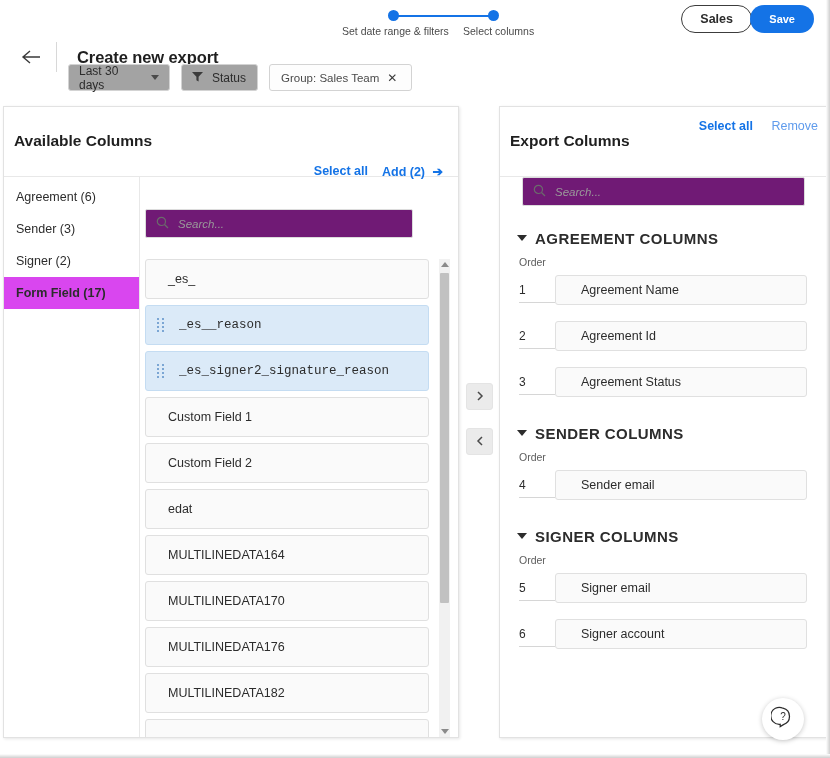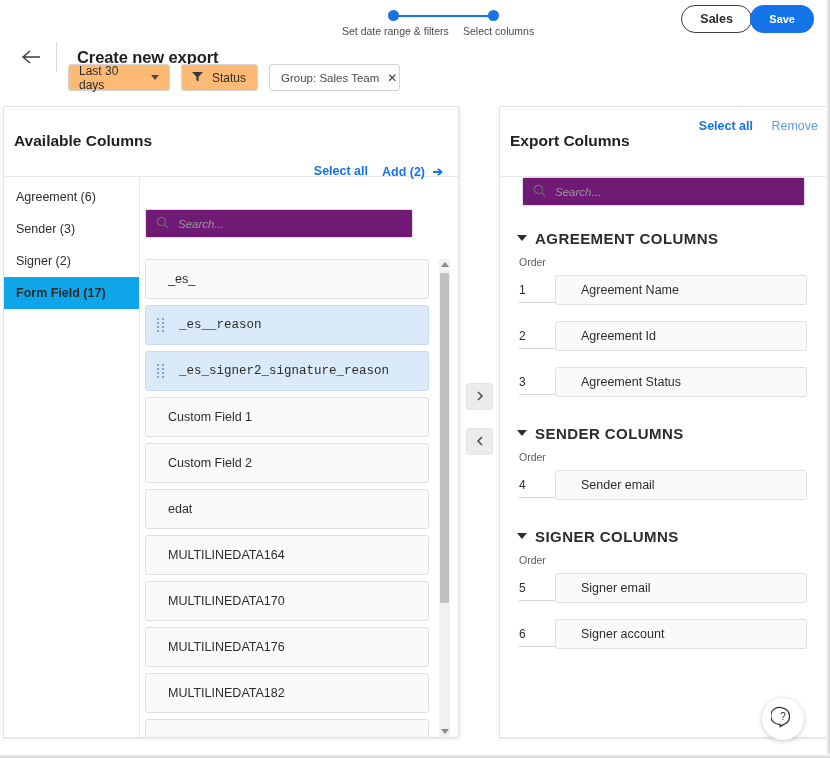--- a/index.html
+++ b/index.html
@@ -76,28 +76,28 @@
     display: flex; align-items: center; justify-content: center;
   }
 
   
   .filterbar {
     position: absolute; left: 0; top: 50px; width: 830px; height: 55px;
     display: flex; align-items: center; padding-left: 68px;
   }
   .pill {
     height: 27px; border: 1px solid #d3d3d3; border-radius: 3px;
-    background: #fdba74; display: flex; align-items: center;
+    background: #a3a3a3; display: flex; align-items: center;
     font-size: 12px; color: #2c2c2c; cursor: pointer;
     padding: 0 10px;
   }
   .pill.daterange { width: 102px; justify-content: space-between; }
   .pill.filters { margin-left: 11px; padding: 0 11px 0 9px; }
   .pill.chip {
-    margin-left: 11px; padding: 0 2px 0 11px; color: #4a4a4a;
+    margin-left: 11px; padding: 0 14px 0 11px; color: #4a4a4a;
     font-size: 11.5px; background: #fdfdfd;
   }
   .chevron-dn {
     width: 0; height: 0; border-left: 4px solid transparent;
     border-right: 4px solid transparent; border-top: 5px solid #4a4a4a;
     margin-left: 6px;
   }
   .funnel { margin-right: 8px; display: block; }
   .chip-x { margin-left: 8px; font-size: 12px; color: #3a3a3a; cursor: pointer; line-height: 1; }
 
@@ -133,21 +133,21 @@
   }
   .cat-list {
     width: 136px; height: 560px; border-right: 1px solid #e8e8e8;
     padding-top: 4px; background: #ffffff;
   }
   .cat-item {
     height: 32px; display: flex; align-items: center;
     padding-left: 12px; font-size: 12.5px; color: #2c2c2c;
     cursor: pointer;
   }
-  .cat-item.active { background: #0ea5e9; font-weight: bold; }
+  .cat-item.active { background: #d946ef; font-weight: bold; }
 
   .col-list-wrap {
     position: relative; width: 318px; height: 560px; padding: 0;
   }
   .search-box {
     position: absolute; left: 5px; top: 32px; width: 268px; height: 29px;
     border: 1px solid #dcdcdc; border-radius: 2px; background: #701a75;
     display: flex; align-items: center; padding-left: 10px;
   }
   .search-box.right-search { left: 22px; top: 0; width: 283px; }

